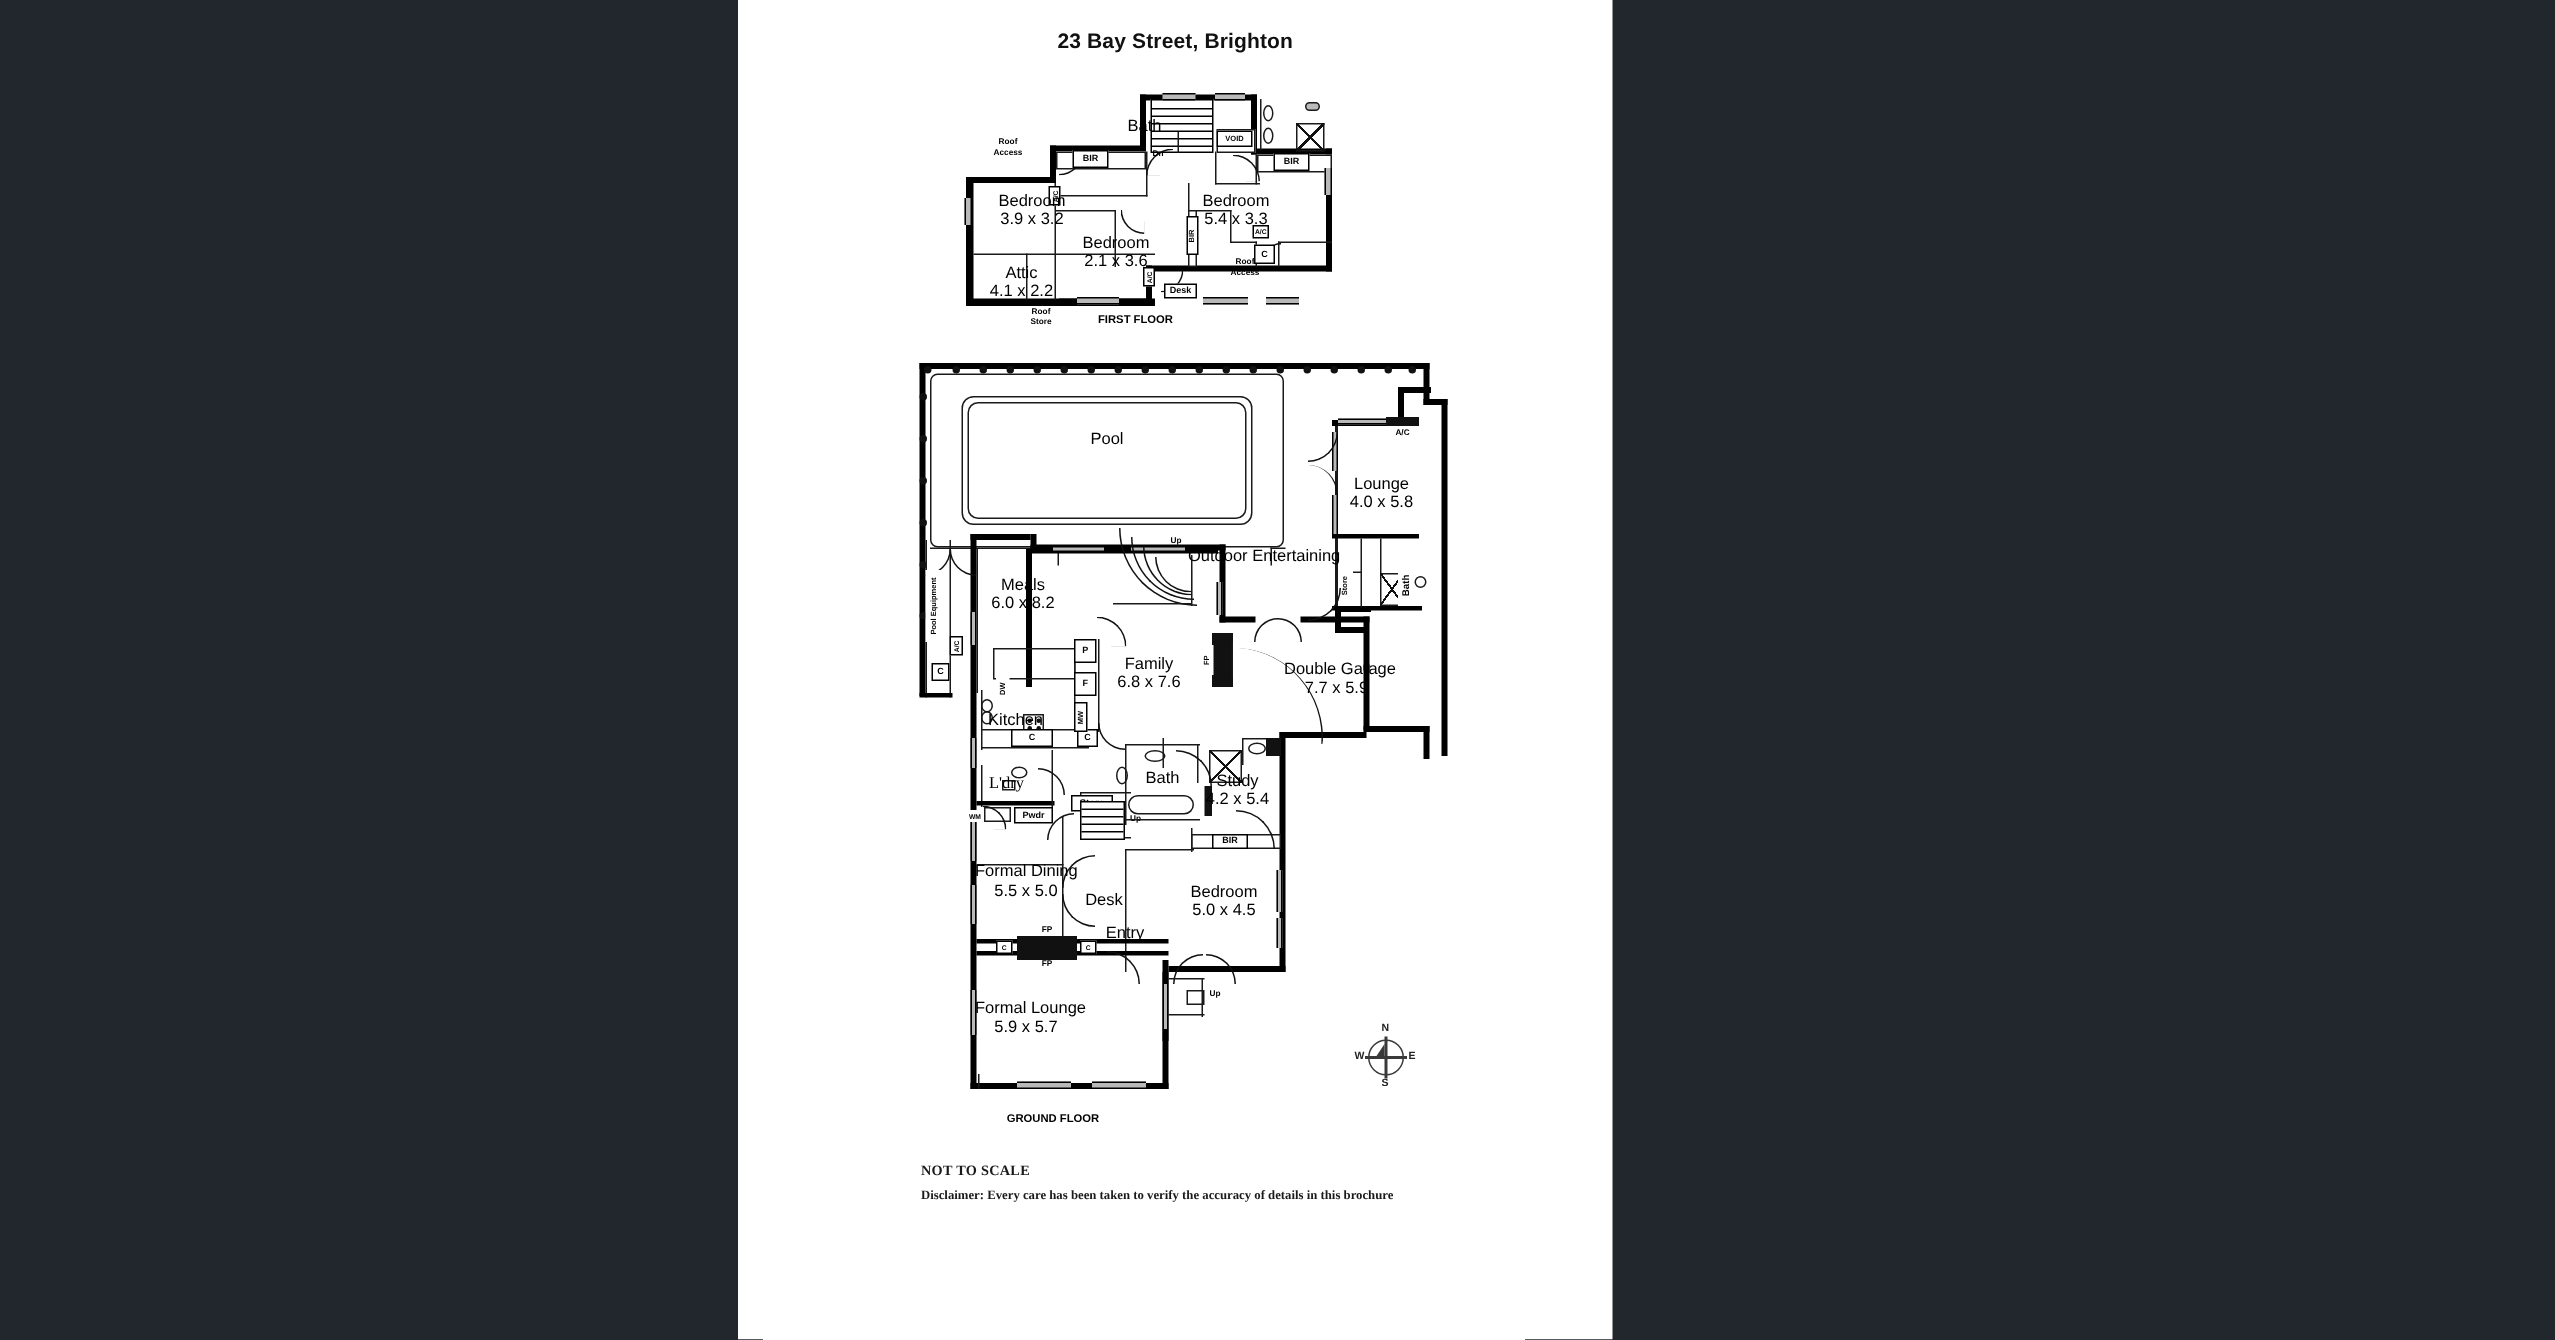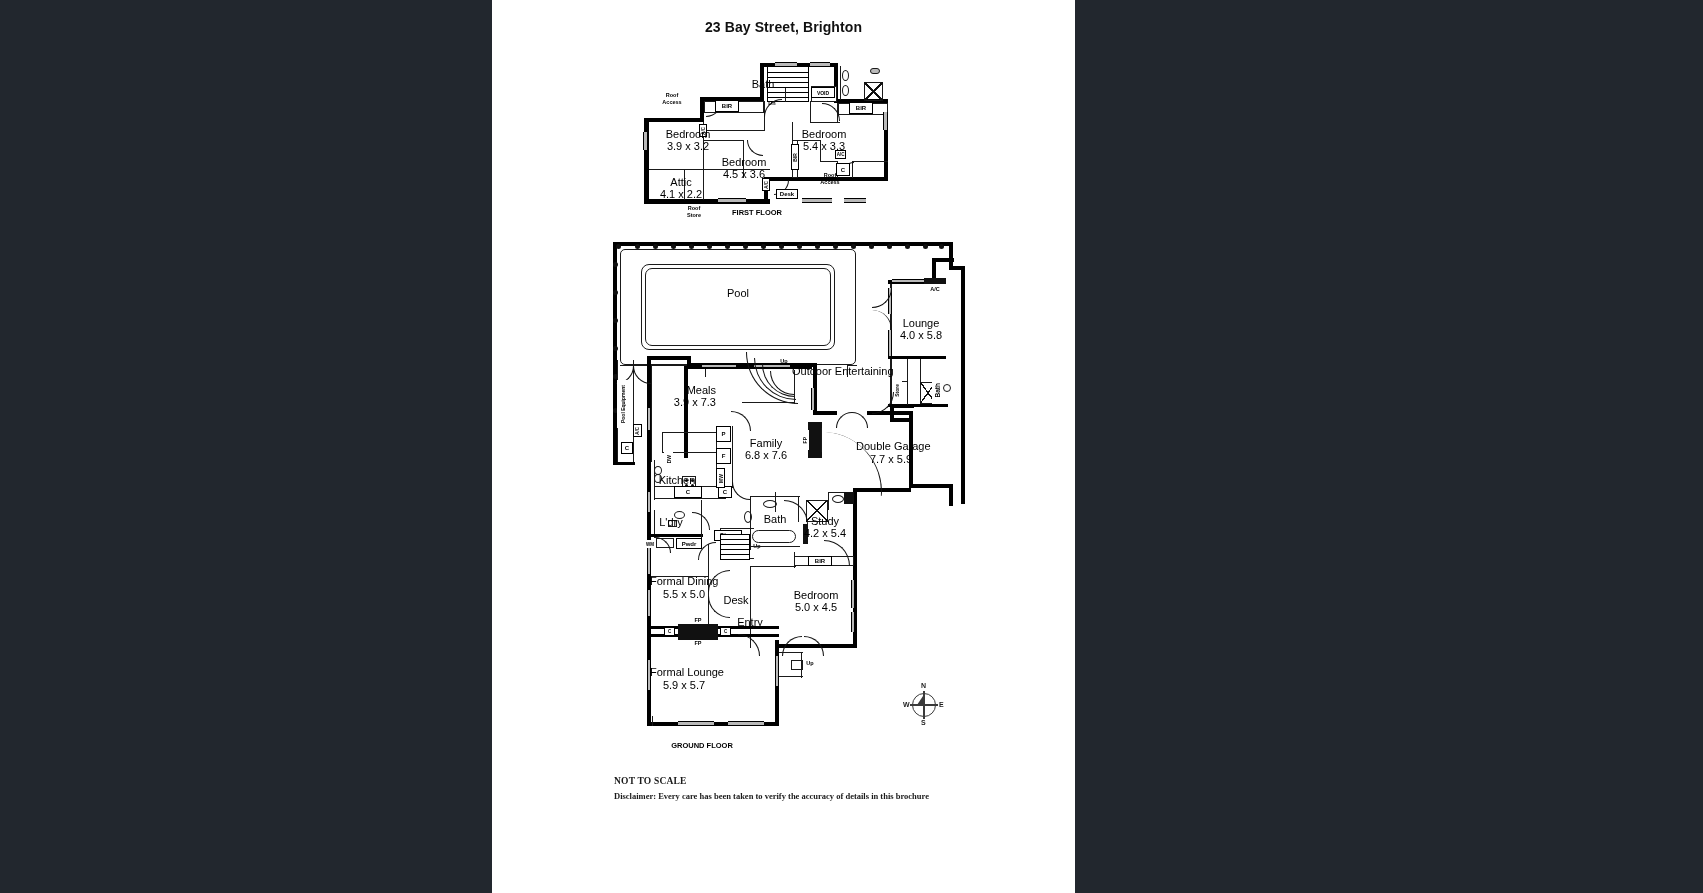--- a/index.html
+++ b/index.html
@@ -144,21 +144,21 @@
           <span class="vert">A/C</span>
         </div>
       <div class="boxlbl" style="left:343px;top:150px;width:11px;height:9px;font-size:4.5px;">A/C</div>
 
       <div class="lbl rm" style="left:162px;top:128px;width:68px;">
         <span class="d">Bedroom</span>
         <span class="d">3.9 x 3.2</span>
       </div>
       <div class="lbl rm" style="left:218px;top:156px;width:68px;">
         <span class="d">Bedroom</span>
-        <span class="d">4.5 x 3.6</span>
+        <span class="d">2.1 x 3.6</span>
       </div>
       <div class="lbl rm" style="left:298px;top:128px;width:68px;">
         <span class="d">Bedroom</span>
         <span class="d">5.4 x 3.3</span>
       </div>
       <div class="lbl rm" style="left:158px;top:176px;width:62px;">
         <span class="d">Attic</span>
         <span class="d">4.1 x 2.2</span>
       </div>
       <div class="lbl rm" style="left:252px;top:78px;width:38px;">
@@ -423,32 +423,32 @@
       </div>
       <div class="lbl rm" style="left:398px;top:317px;width:62px;">
         <span class="d">Lounge</span>
 
         <span class="d">4.0 x 5.8</span>
       </div>
       <div class="lbl rm" style="left:364px;top:440px;width:70px;line-height:1.18;">
         <span class="d">Double Garage</span>
         <span class="d">7.7 x 5.9</span>
       </div>
-      <div class="lbl rm" style="left:156px;top:384px;width:68px;text-align:right;">
+      <div class="lbl rm" style="left:156px;top:384px;width:68px;">
         <span class="d">Meals</span>
-        <span class="d">3.9 x 7.3</span>
+        <span class="d">6.0 x 8.2</span>
       </div>
       <div class="lbl rm" style="left:240px;top:437px;width:68px;">
         <span class="d">Family</span>
         <span class="d">6.8 x 7.6</span>
       </div>
       <div class="lbl rm" style="left:156px;top:474px;width:58px;">
         <span class="d">Kitchen</span>
       </div>
-      <div class="lbl rm" style="left:155px;top:516px;width:48px;">
+      <div class="lbl rm" style="left:155px;top:516px;width:48px;font-family:Liberation Serif, serif;">
         <span class="d">L'dry</span>
       </div>
       <div class="lbl rm" style="left:262px;top:513px;width:42px;">
         <span class="d">Bath</span>
       </div>
       <div class="lbl rm" style="left:300px;top:515px;width:66px;">
         <span class="d">Study</span>
         <span class="d">4.2 x 5.4</span>
       </div>
       <div class="lbl rm" style="left:288px;top:589px;width:72px;">

